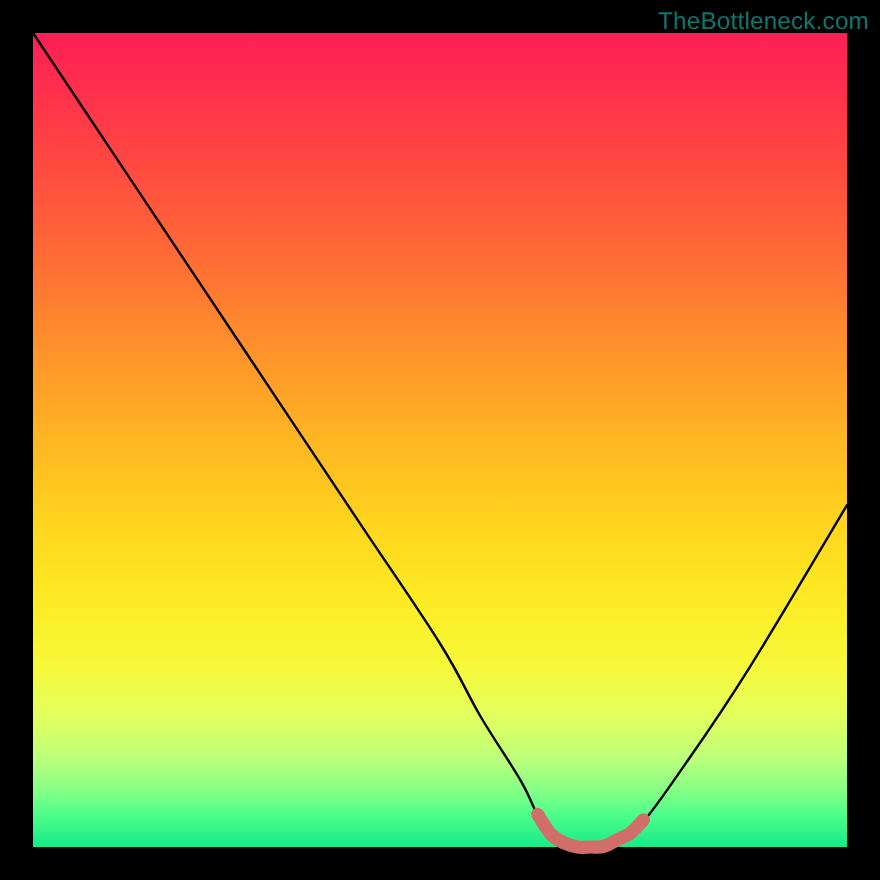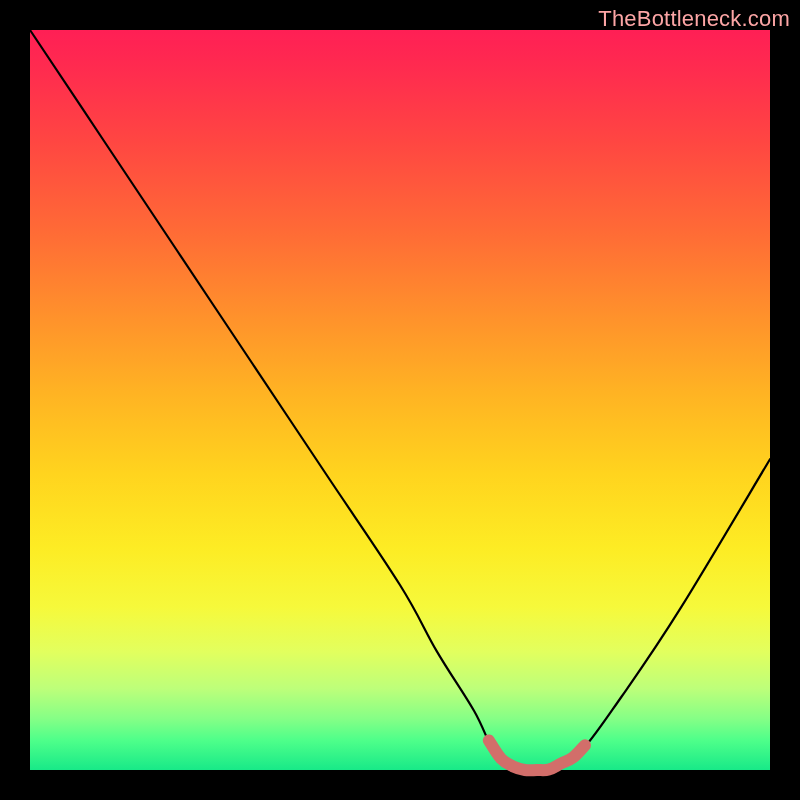--- a/index.html
+++ b/index.html
@@ -14,21 +14,21 @@
   .frame {
     position: relative;
     width: 800px;
     height: 800px;
     background: #000;
   }
   .watermark {
     position: absolute;
     top: 6px;
     right: 10px;
-    color: #fca5a5;
+    color: #0f766e;
     font-size: 22px;
     font-weight: 400;
     letter-spacing: 0.2px;
     z-index: 5;
   }
   .plot-area {
     position: absolute;
     left: 30px;
     top: 30px;
     width: 740px;

